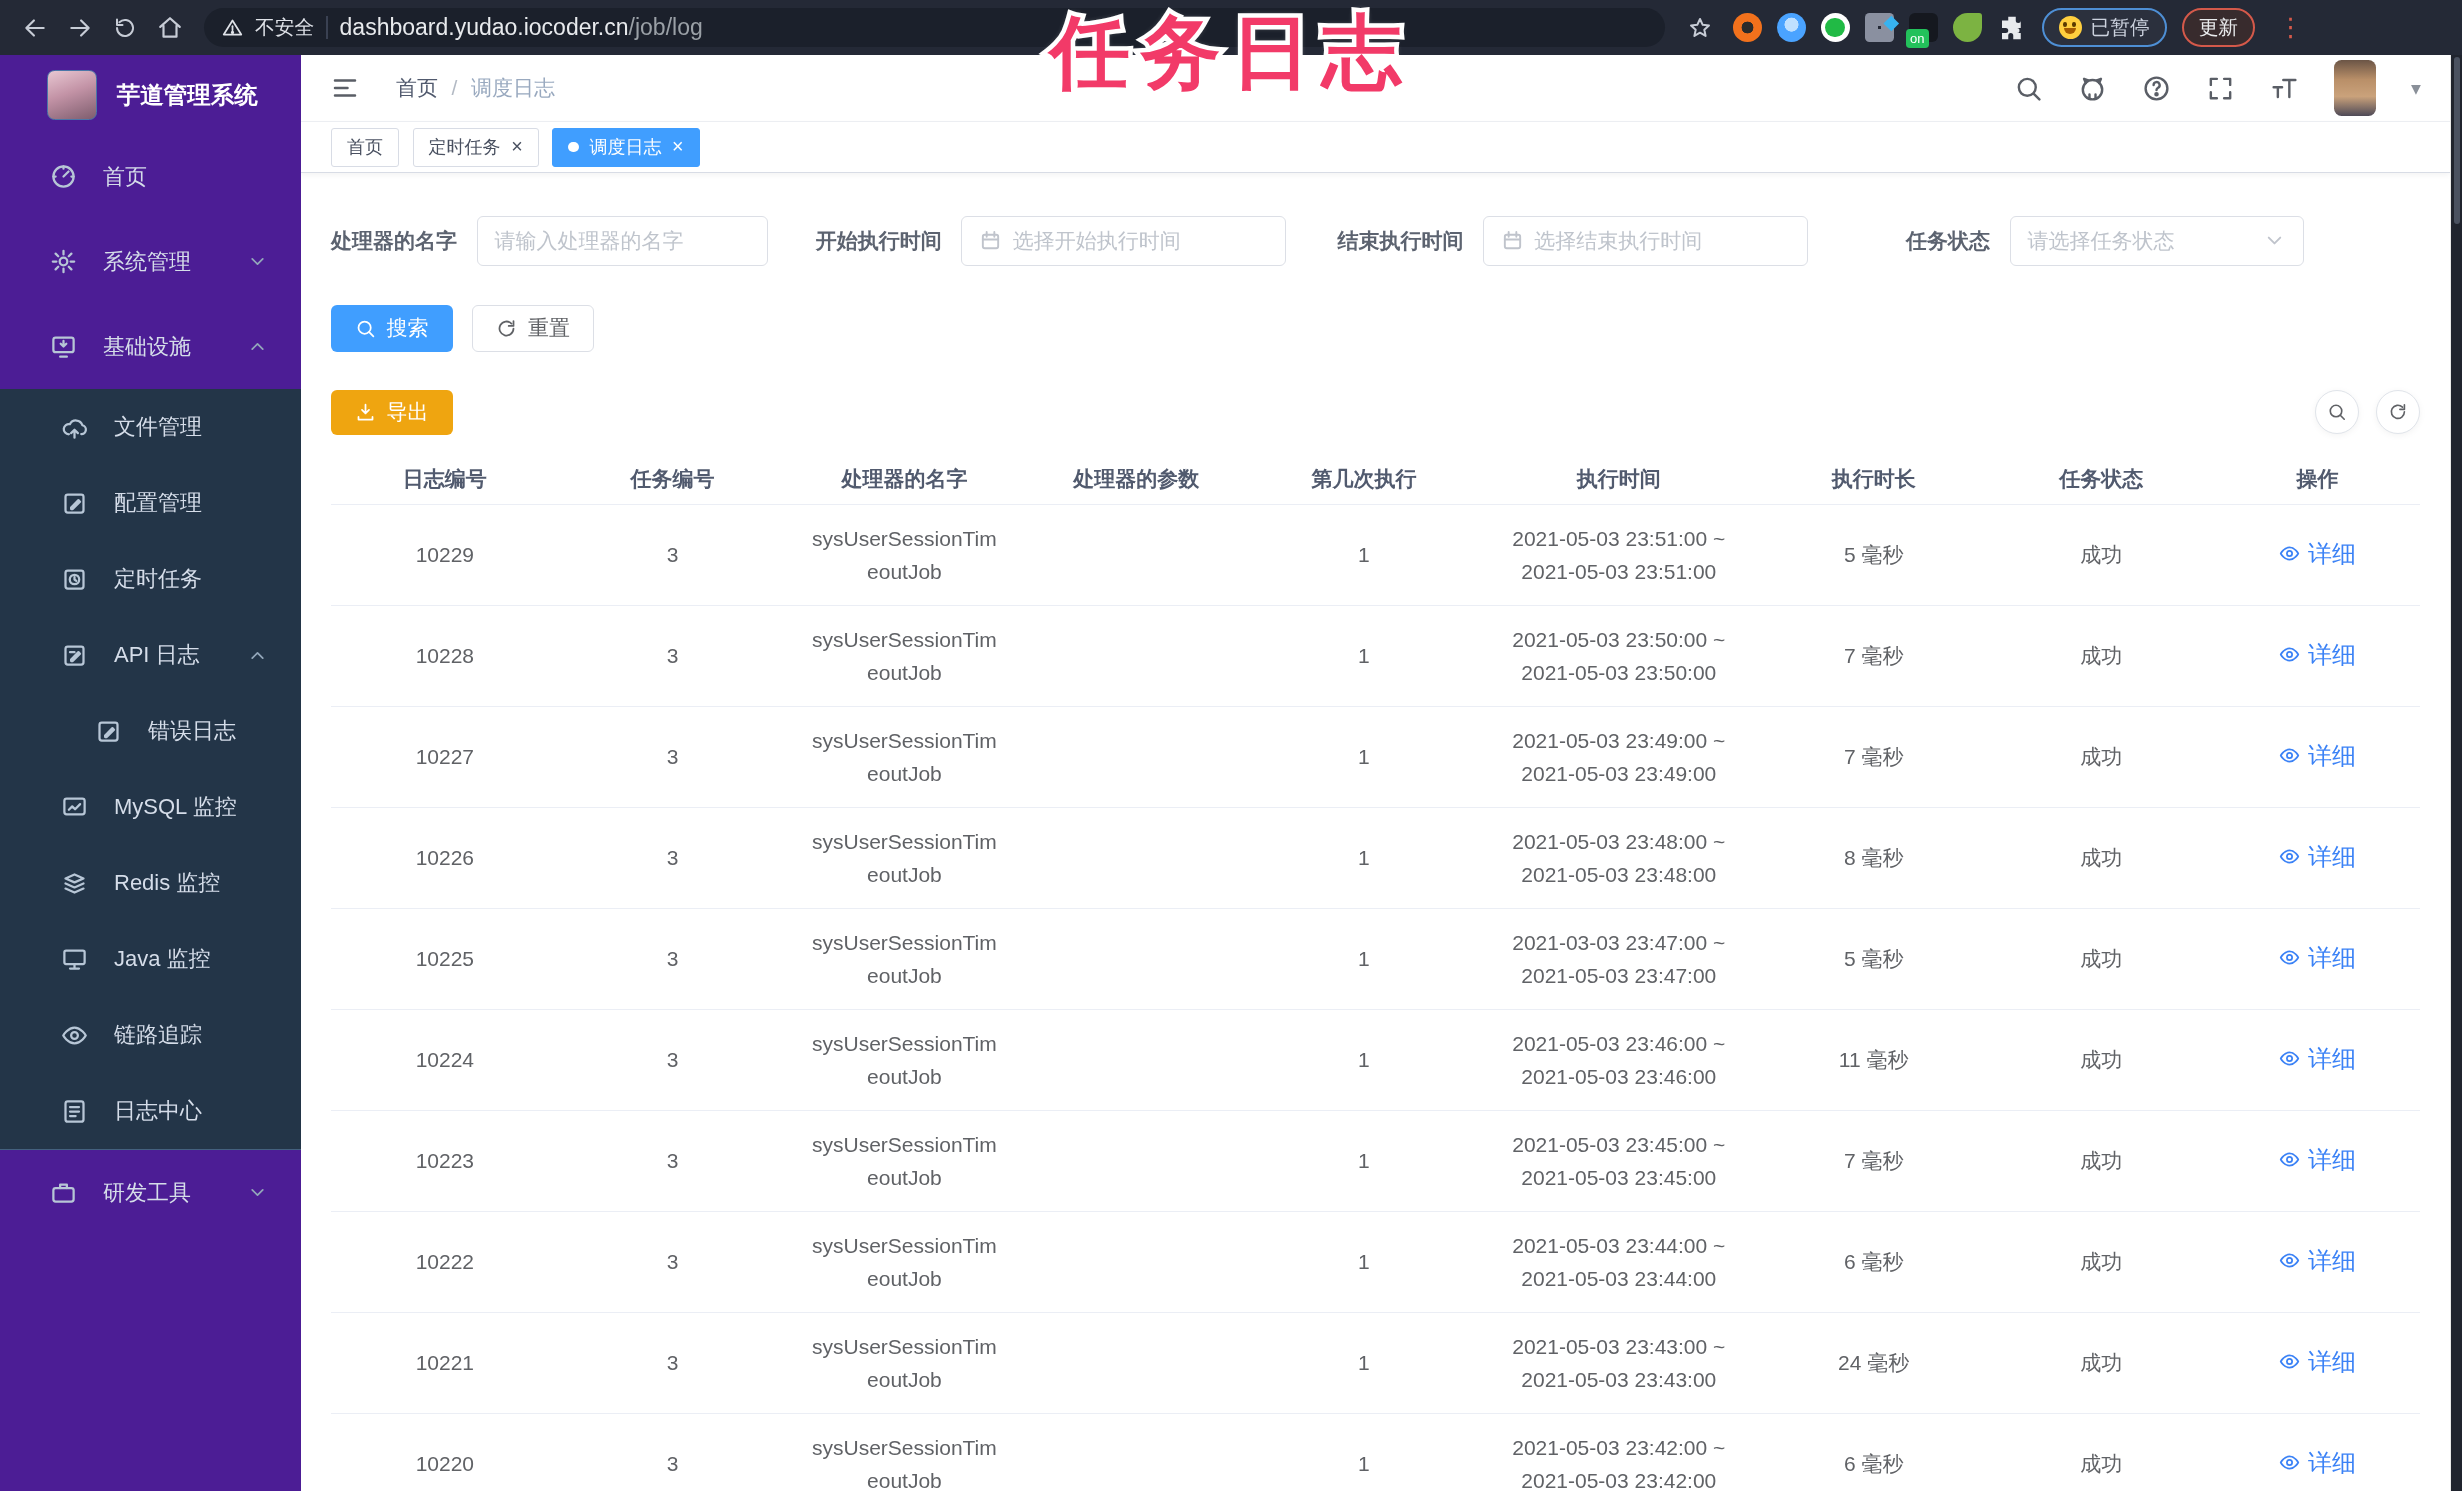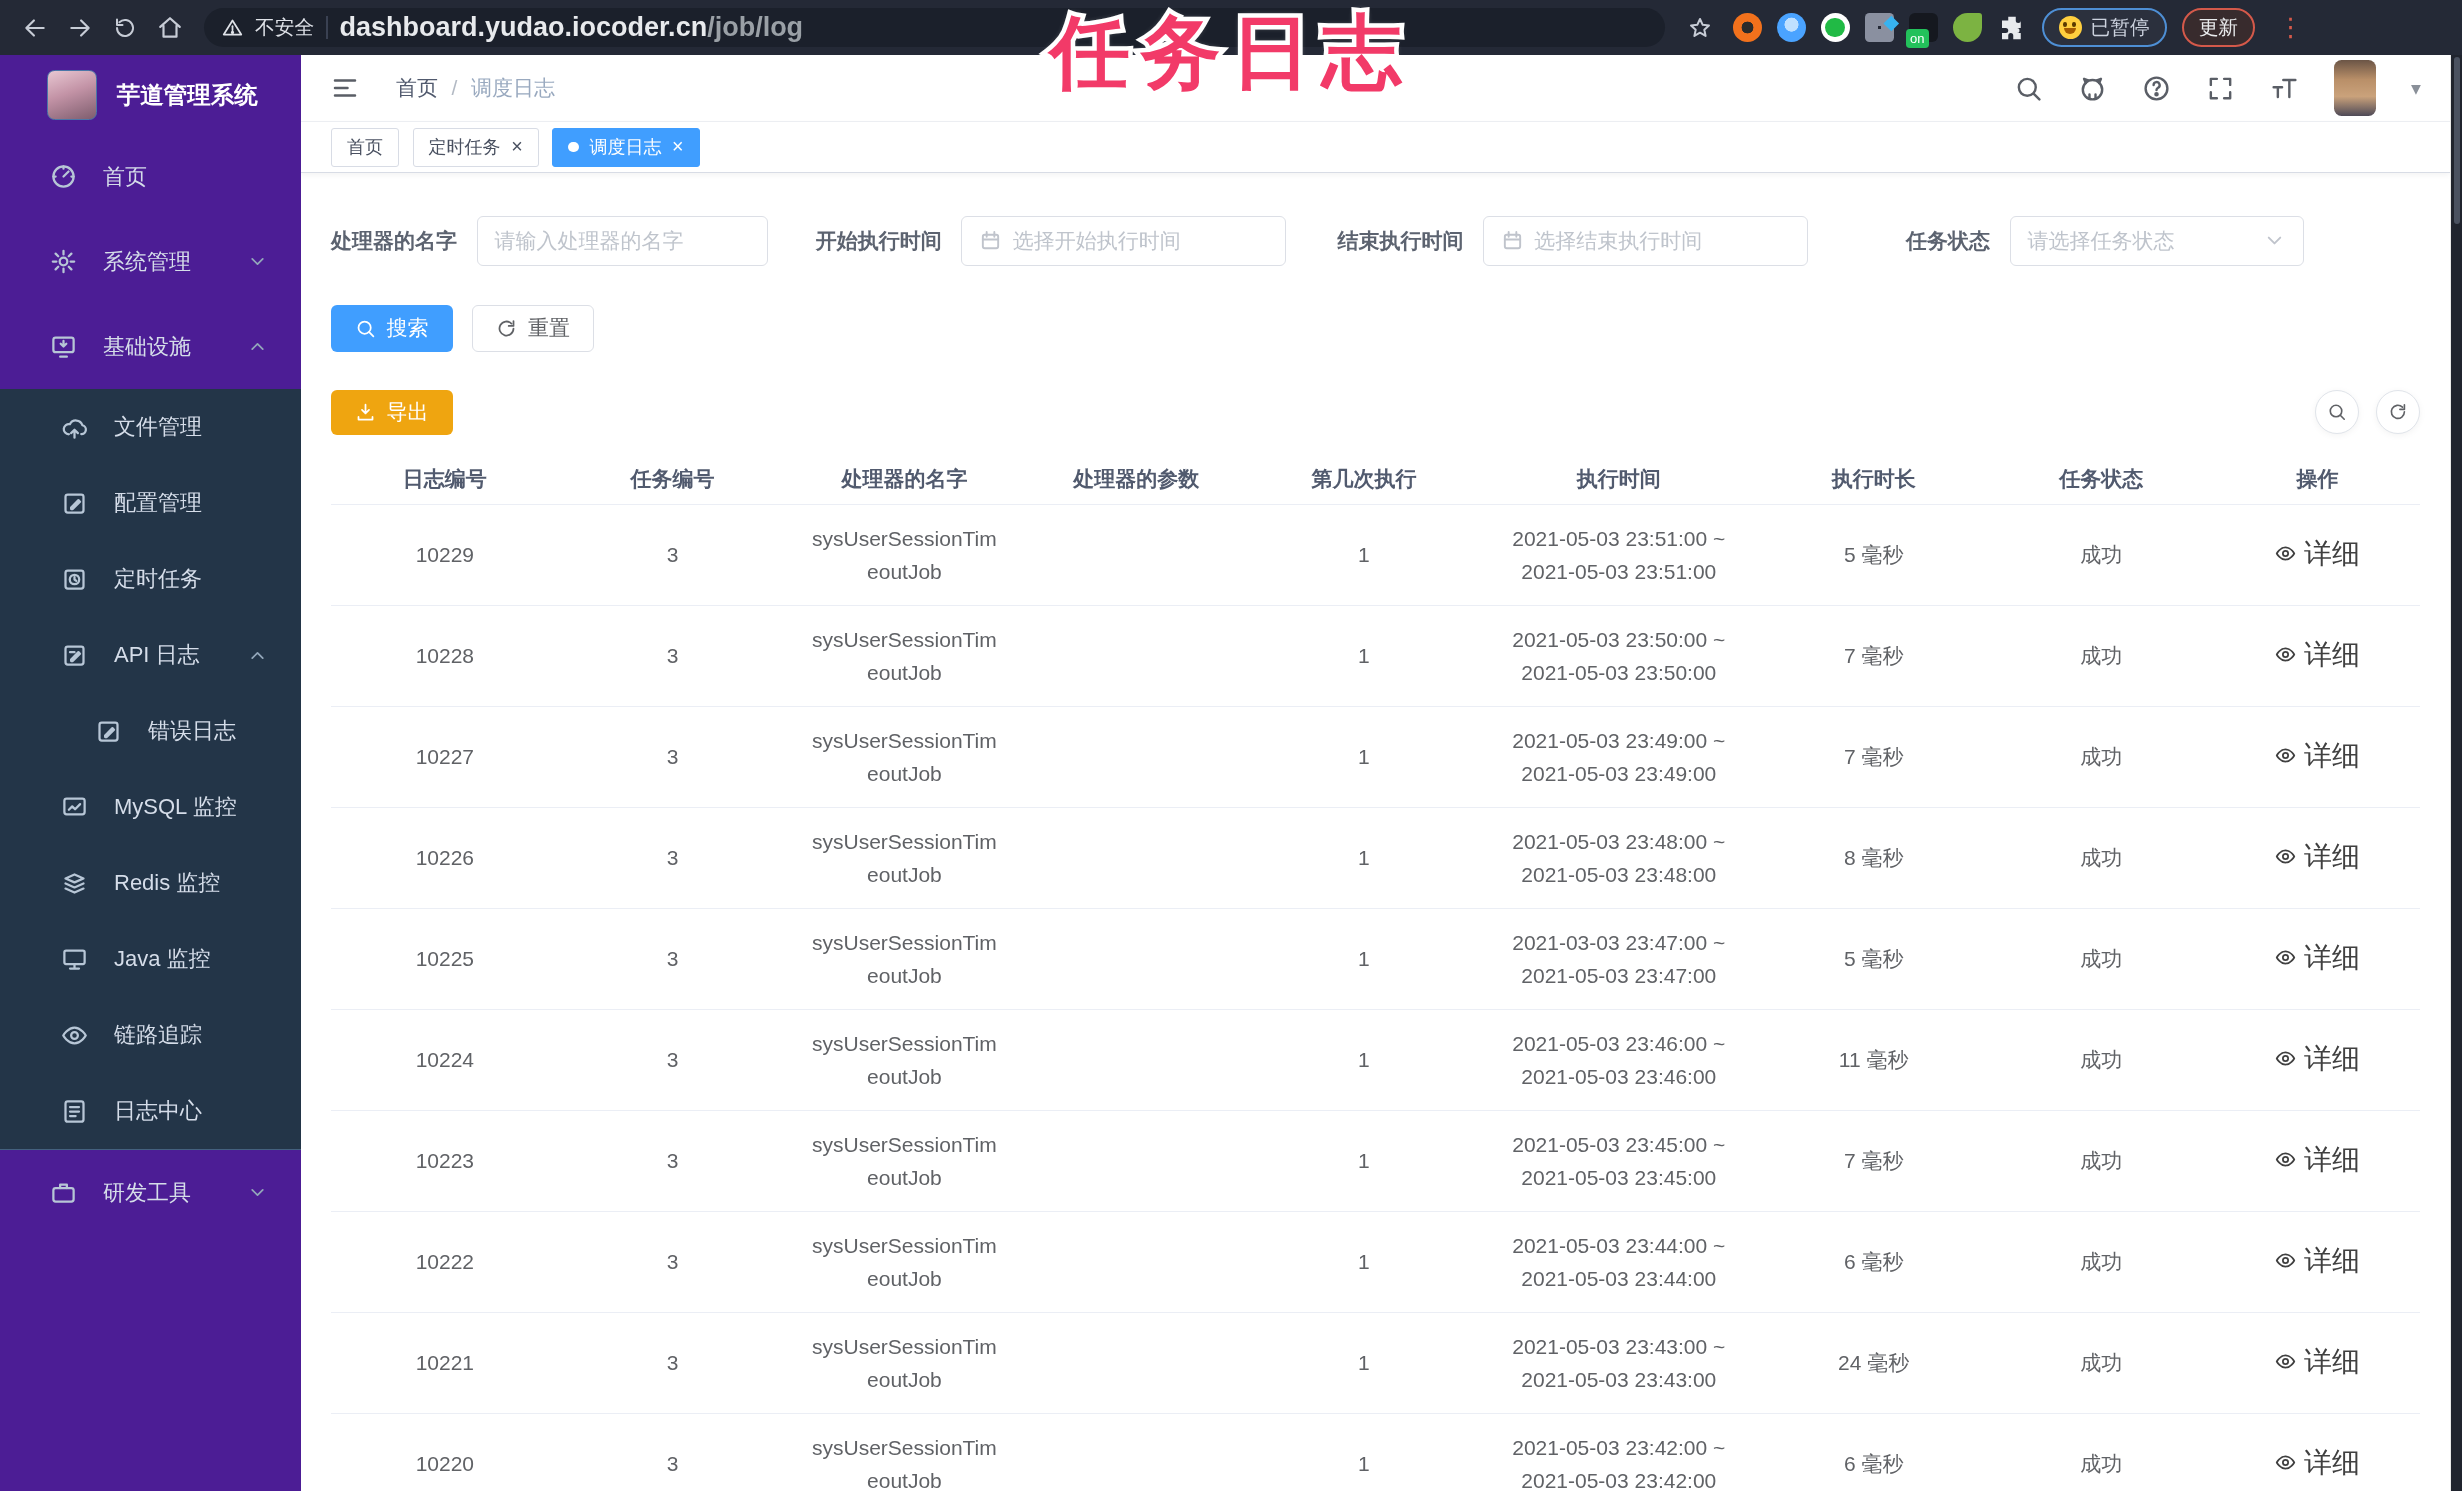--- a/index.html
+++ b/index.html
@@ -10,21 +10,21 @@
 
   
   .browser{ position:absolute; top:0; left:0; right:0; height:55px; background:#242936;
     display:flex; align-items:center; padding:0 15px; gap:6px; z-index:5; }
   .nav-ic{ width:39px; height:39px; border-radius:50%; display:flex; align-items:center;
     justify-content:center; color:#c7ccd6; flex:0 0 auto; cursor:pointer; }
   .url-pill{ height:39px; background:#1b202b; border-radius:19.7px; flex:1; max-width:1461px;
     margin:0 9px; display:flex; align-items:center; padding:0 18px; gap:12px; }
   .sec-label{ color:#dfe2e8; font-size:19.7px; white-space:nowrap; }
   .url-div{ width:1.5px; height:23px; background:#3a4152; }
-  .url-text{ font-size:27px; color:#e8eaed; white-space:nowrap;font-weight:bold; }
+  .url-text{ font-size:23px; color:#e8eaed; white-space:nowrap; }
   .url-text .path{ color:#9aa0a6; }
   .extrow{ display:flex; align-items:center; gap:15px; margin-left:7.6px; }
   .ext{ width:29px; height:29px; border-radius:6px; flex:0 0 auto; cursor:pointer; position:relative; }
   .ext-orange{ background:radial-gradient(circle at 50% 50%, #2b2b2b 28%, #f2711c 30%); border-radius:50%; }
   .ext-drop{ background:radial-gradient(circle at 50% 40%, #bfe0ff 0 30%, #4aa3ff 32%); border-radius:50%; }
   .ext-green-circle{ background:#fff; border-radius:50%; display:flex; align-items:center; justify-content:center; }
   .ext-green-circle i{ width:19.7px; height:19.7px; border-radius:50%; background:#21ba45; }
   .ext-grid{ background:linear-gradient(180deg,#8a90a0 0 46%,transparent 46% 54%,#8a90a0 54%),
     linear-gradient(90deg,#8a90a0 0 46%,transparent 46% 54%,#8a90a0 54%); border-radius:4.5px; }
   .ext-grid::after{ content:""; position:absolute; right:-3px; top:4.5px; width:10.6px; height:10.6px;
@@ -109,22 +109,22 @@
     display:flex; align-items:center; justify-content:center; color:#606266; cursor:pointer;
     box-shadow:0 1.5px 7.6px rgba(0,0,0,.05); }
   .circle-btn .bic{ width:19.7px; height:19.7px; }
 
   table{ width:100%; border-collapse:collapse; margin-top:19.7px; table-layout:fixed; }
   th{ height:50px; font-size:21px; color:#515a6e; font-weight:700; border-bottom:1.5px solid #ebeef5;
     text-align:center; white-space:nowrap; }
   td{ height:101px; text-align:center; font-size:21px; color:#606266;
     border-bottom:1.5px solid #ebeef5; line-height:33px; }
   td .line{ line-height:33px; }
-  .detail-link{ color:#404040; display:inline-flex; align-items:center; gap:7.6px; cursor:pointer;
-    text-decoration:none; font-size:28px; }
+  .detail-link{ color:#3b82f6; display:inline-flex; align-items:center; gap:7.6px; cursor:pointer;
+    text-decoration:none; font-size:24px; }
   .detail-link .bic{ width:21px; height:21px; }
 
   
   .overlay{ position:absolute; top:0px; left:50%; transform:translateX(-50%);
     font-size:80px; font-weight:700; letter-spacing:10.6px; white-space:nowrap;
     pointer-events:none; z-index:9; }
   .overlay .lay{ grid-area:1/1; }
   .overlay{ display:grid; }
   .overlay .back{ -webkit-text-stroke:9px #ffffff; color:#fff; text-shadow:0 0 7.6px rgba(255,255,255,.85); }
   .overlay .front{ color:#F23A68; }

